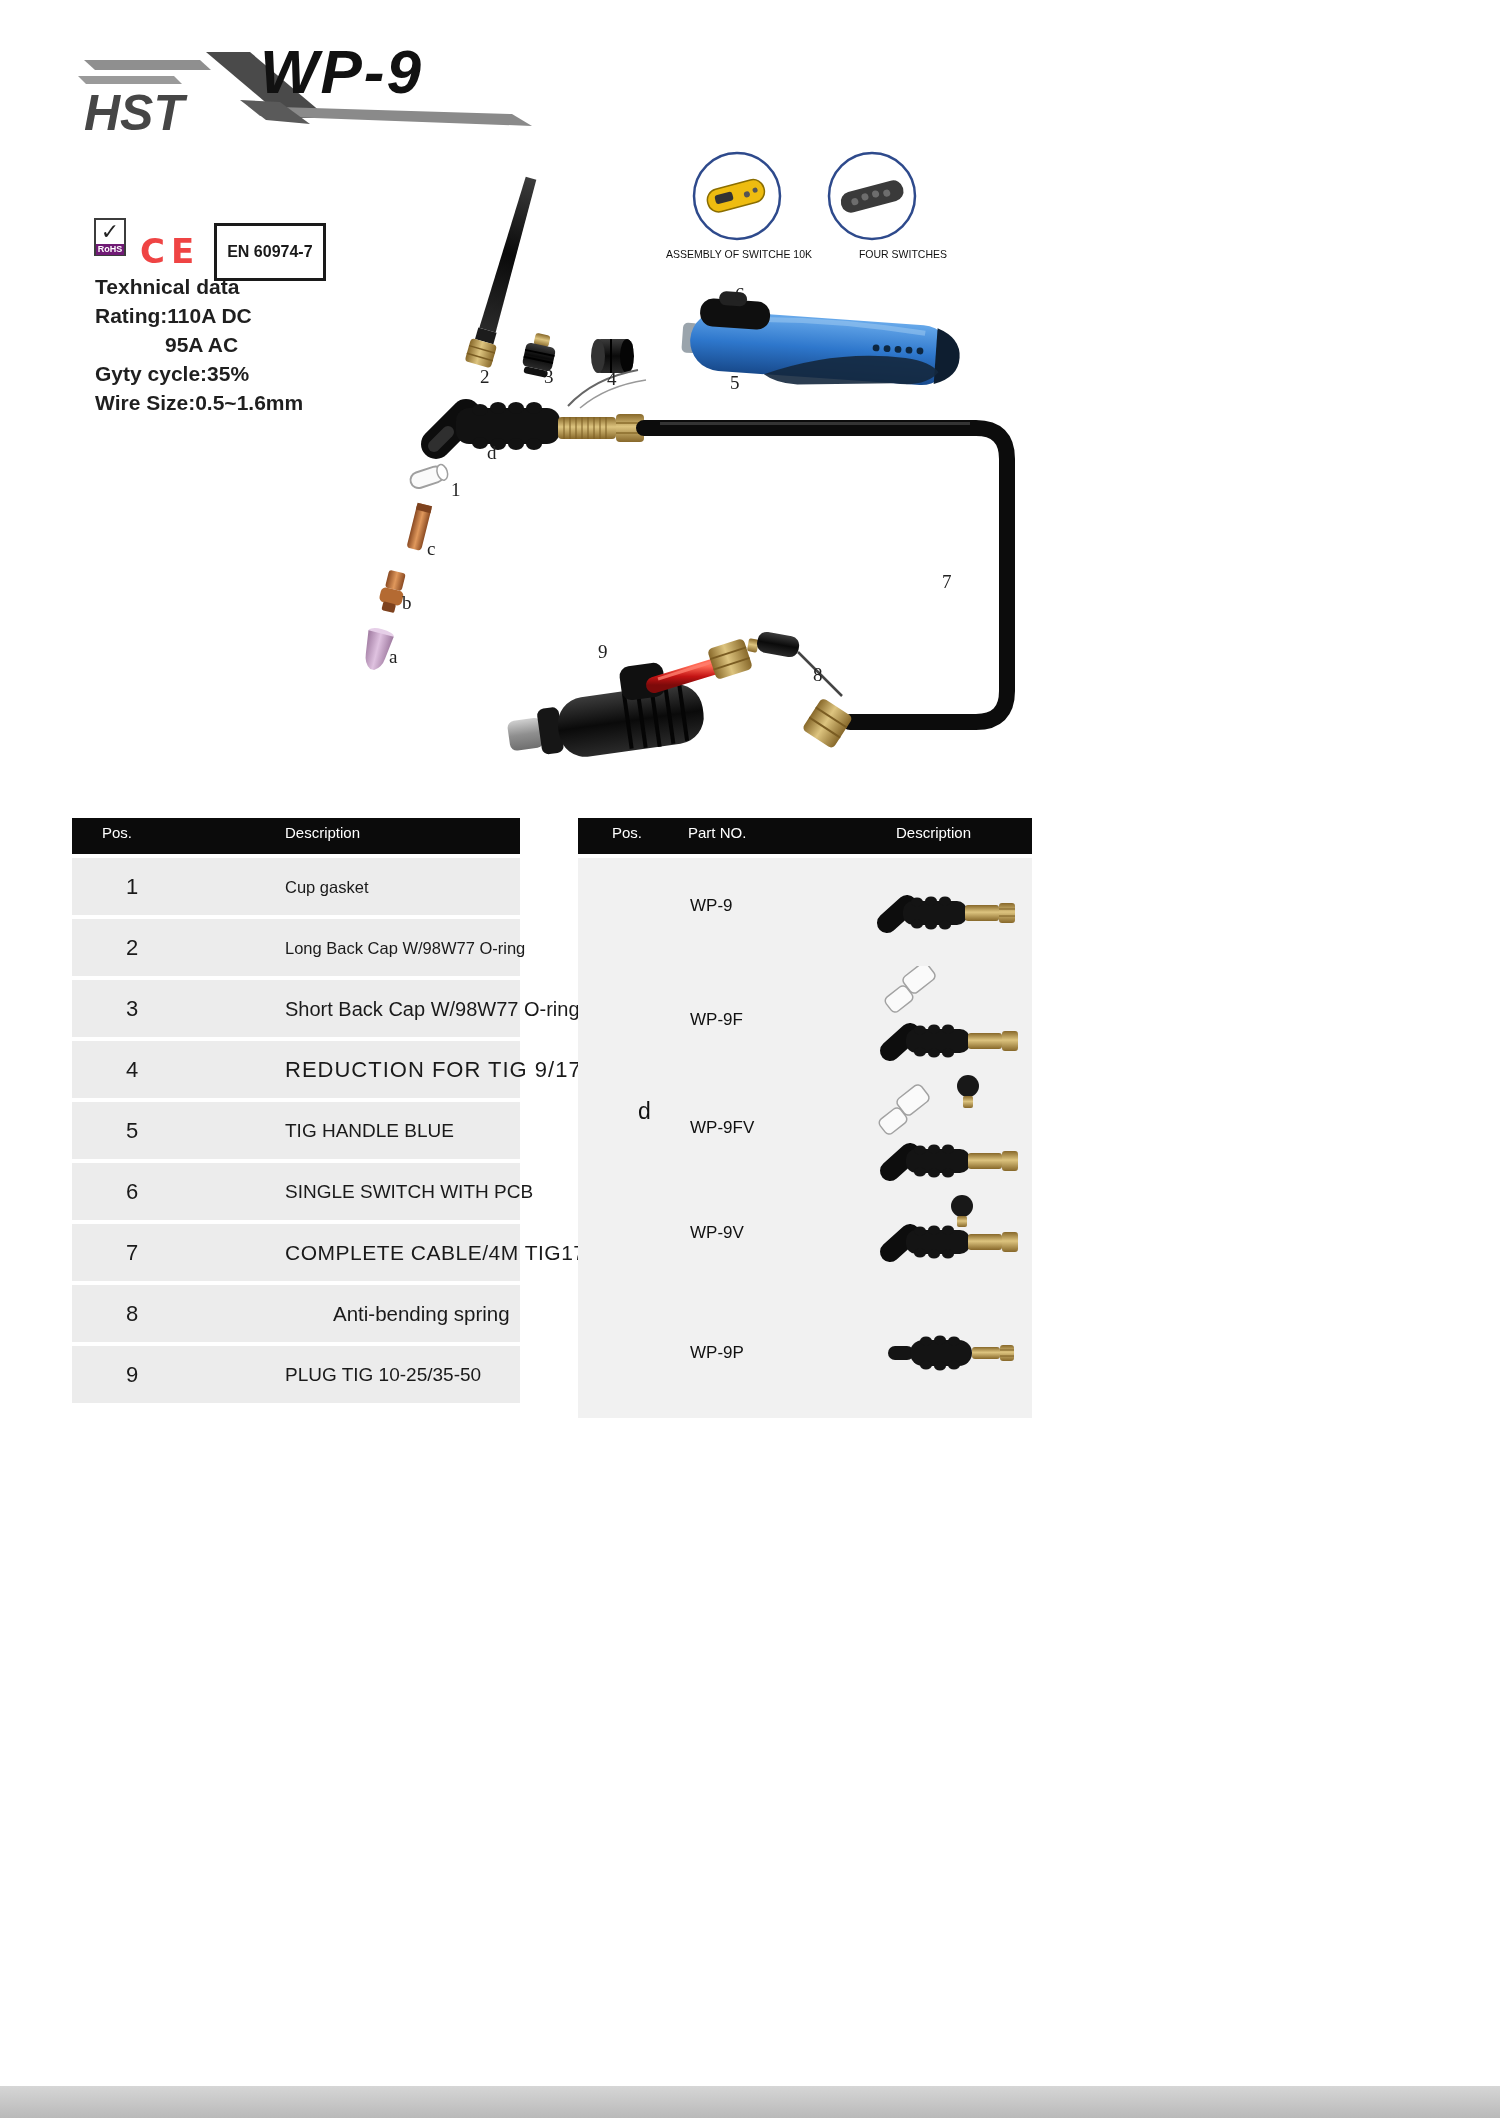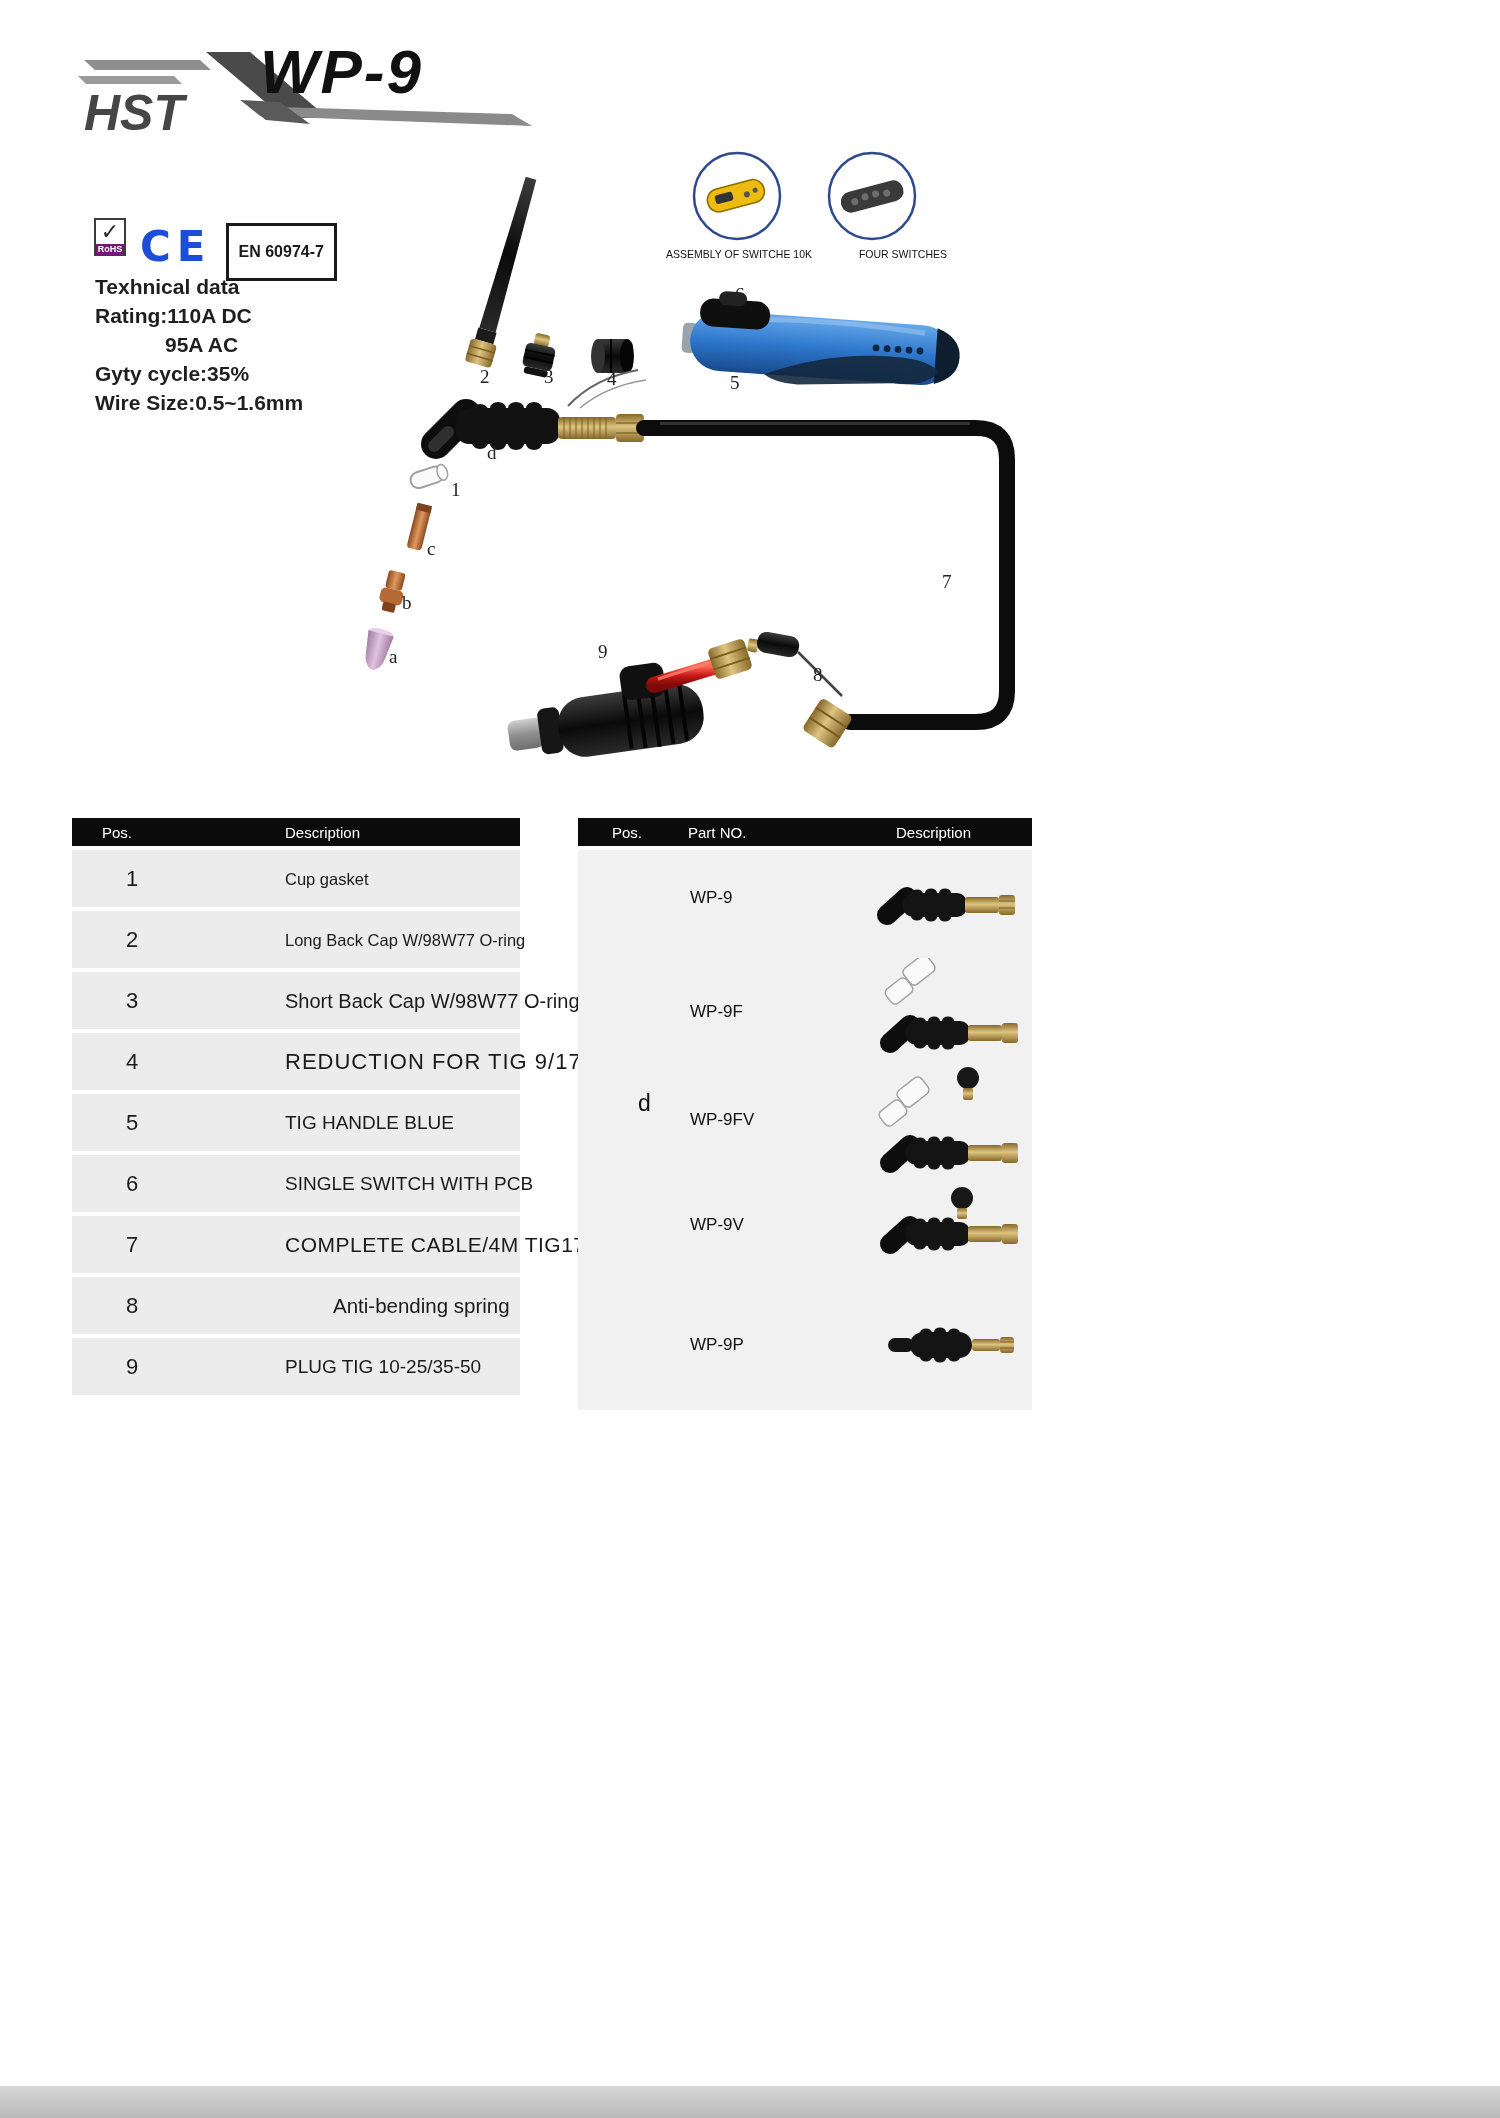--- a/index.html
+++ b/index.html
@@ -14,37 +14,37 @@
   .page-title {
     font-size: 62px; font-weight: bold; font-style: italic;
     letter-spacing: 2px; color: #111;
   }
 
   
   .cert-row { display: flex; align-items: flex-start; gap: 14px; }
   .rohs-box { width: 32px; height: 38px; border: 2px solid #3c3c3c; text-align: center; }
   .rohs-check { font-size: 22px; line-height: 24px; color: #222; }
   .rohs-label { font-size: 9px; font-weight: bold; background: #701a75; color: #fff; line-height: 11px; }
-  .ce-mark { font-family: "DejaVu Sans", sans-serif; font-size: 42px; font-weight: bold; letter-spacing: 6px; color: #1d4ed8; margin-top: 4px; }
+  .ce-mark { font-family: "DejaVu Sans", sans-serif; font-size: 34px; font-weight: bold; letter-spacing: 6px; color: #ef4444; margin-top: 13px; }
   .standard-box { border: 3px solid #1a1a1a; font-size: 16px; font-weight: bold; padding: 17px 10px; margin-top: 5px; white-space: nowrap; }
 
   
   .tech div { font-size: 21px; font-weight: bold; line-height: 29px; color: #1f1f1f; }
   .tech .indent { padding-left: 70px; }
 
   
   .callout { width: 150px; text-align: right; }
   .callout svg { display: block; margin: 0 auto; }
   .callout-label { font-size: 10.5px; margin-top: 6px; color: #111; white-space: nowrap; }
 
   
   .dlabel { font-family: "Liberation Serif", serif; font-size: 19px; color: #222; }
 
   
-  .thead { position: relative; background: #0b0b0b; color: #fff; height: 28px; font-size: 15px; }
+  .thead { position: relative; background: #0b0b0b; color: #fff; height: 36px; font-size: 15px; }
   .thead span { position: absolute; top: 6px; }
   .parts-table { width: 448px; }
   .trow { position: relative; background: #ececec; height: 57px; margin-top: 4px; }
   .c-pos { position: absolute; left: 30px; width: 60px; text-align: center; top: 50%; transform: translateY(-50%); font-size: 22px; }
   .c-desc { position: absolute; left: 213px; top: 50%; transform: translateY(-50%); font-size: 19px; white-space: nowrap; }
   .parts-table .trow:nth-of-type(1) .c-desc { font-size: 16.5px; }
   .parts-table .trow:nth-of-type(2) .c-desc { font-size: 16.5px; }
   .parts-table .trow:nth-of-type(3) .c-desc { font-size: 16.5px; }
   .parts-table .trow:nth-of-type(4) .c-desc { font-size: 20px; }
   .parts-table .trow:nth-of-type(5) .c-desc { font-size: 22px; letter-spacing: 1px; }

